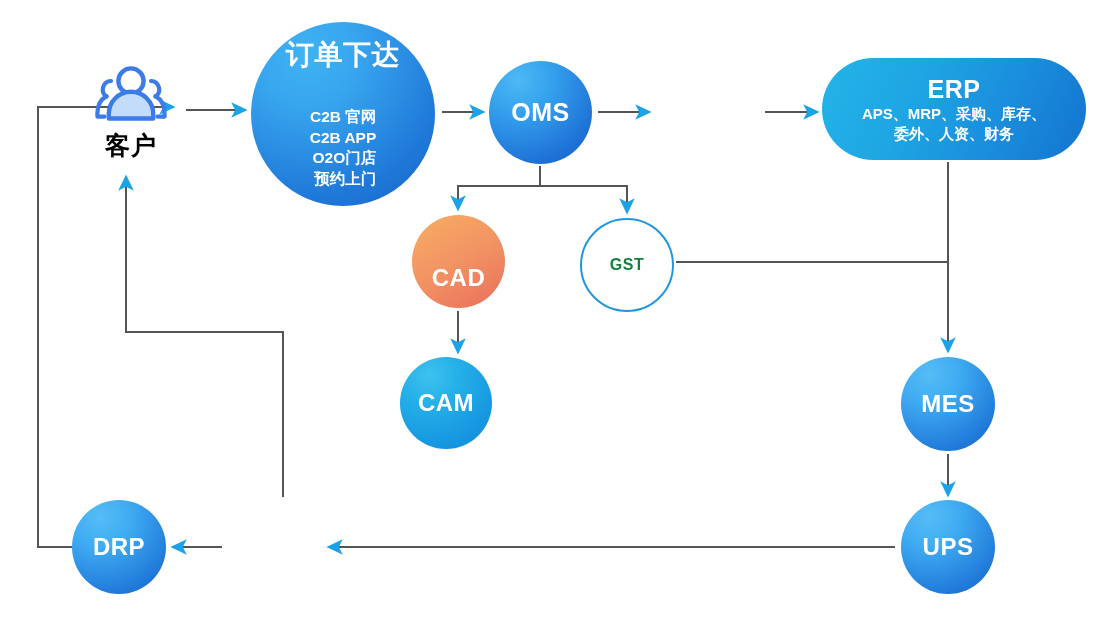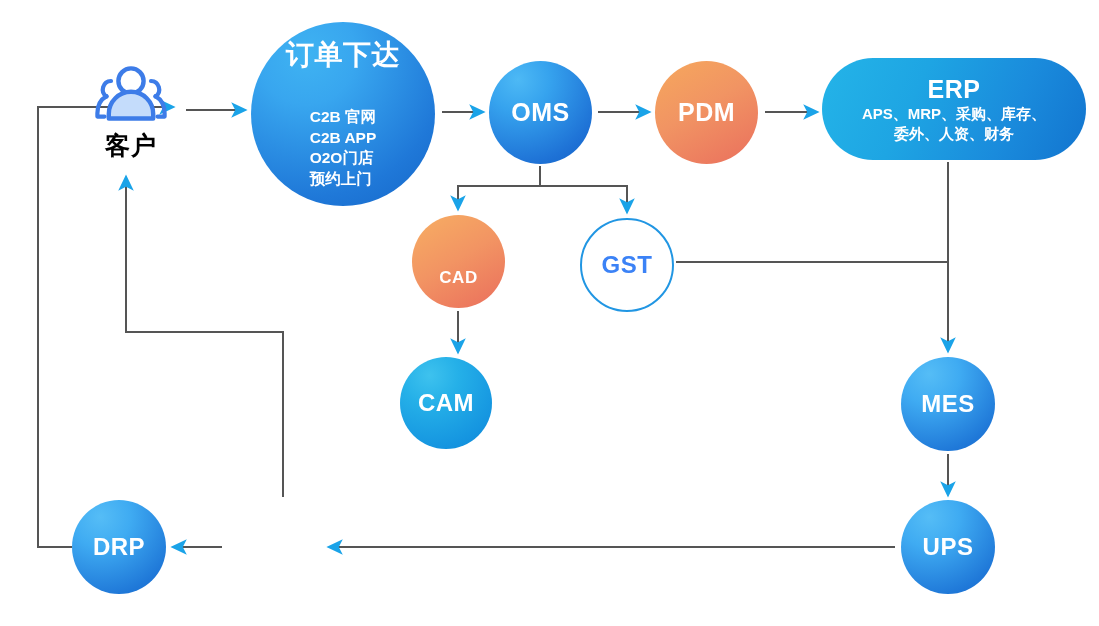--- a/index.html
+++ b/index.html
@@ -10,37 +10,37 @@
         text-align:center;color:#fff;line-height:1.15;box-sizing:border-box;}
   .circ{border-radius:50%;}
   .n-title{font-weight:bold;letter-spacing:.5px;}
   .n-sub{font-weight:bold;}
   
   #node-customer{left:84px;top:52px;width:94px;height:118px;background:transparent;color:#2a6fdb;}
   #customer-label{font-size:25px;font-weight:bold;color:#000000;margin-top:2px;letter-spacing:1px;}
   #node-order{left:251px;top:22px;width:184px;height:184px;
       background:radial-gradient(circle at 30% 18%, #3fb3f2 0%, #38a6ef 25%, #1f78d8 72%, #1566c8 100%);gap:31px;}
   #node-order .n-title{font-size:28px;margin-bottom:5px;}
-  #node-order .n-sub{font-size:15.5px;line-height:1.32;text-align:left;}
+  #node-order .n-sub{font-size:15.5px;line-height:1.32;text-align:right;}
   #node-oms{left:489px;top:61px;width:103px;height:103px;
       background:radial-gradient(circle at 28% 18%, #4db9f5 0%, #36a3ee 28%, #1e72d6 75%, #1160c6 100%);}
   #node-oms .n-title{font-size:25px;}
   #node-pdm{left:655px;top:61px;width:103px;height:103px;
       background:linear-gradient(150deg,#f6a85d 0%,#f19463 45%,#ea6f5d 100%);}
   #node-pdm .n-title{font-size:25px;}
   #node-erp{left:822px;top:58px;width:264px;height:102px;border-radius:51px;
       background:linear-gradient(115deg,#24b4e8 0%,#1ea5e3 35%,#1a8bdc 70%,#1274cf 100%);}
   #node-erp .n-title{font-size:25px;margin-bottom:1px;}
   #node-erp .n-sub{font-size:15px;line-height:1.3;}
   #node-cad{left:412px;top:215px;width:93px;height:93px;
       background:linear-gradient(150deg,#f7ae63 0%,#f29463 48%,#ea6e5c 100%);}
-  #node-cad .n-title{font-size:17px;margin-top:32px;}
+  #node-cad .n-title{font-size:24px;margin-top:32px;}
   #node-gst{left:580px;top:218px;width:94px;height:94px;background:#ffffff;
       border:2.5px solid #2196e3;box-sizing:border-box;}
-  #node-gst .n-title{font-size:24px;color:#3b82f6;}
+  #node-gst .n-title{font-size:16px;color:#15803d;}
   #node-cam{left:400px;top:357px;width:92px;height:92px;
       background:radial-gradient(circle at 32% 20%, #3ec2ee 0%, #25b0e8 30%, #1595e0 75%, #0d86d6 100%);}
   #node-cam .n-title{font-size:24px;}
   #node-mes{left:901px;top:357px;width:94px;height:94px;
       background:radial-gradient(circle at 30% 18%, #55bdf6 0%, #3fabf2 30%, #1f78d8 78%, #1668cc 100%);}
   #node-mes .n-title{font-size:24px;}
   #node-ups{left:901px;top:500px;width:94px;height:94px;
       background:radial-gradient(circle at 30% 18%, #55bdf6 0%, #3fabf2 30%, #1f78d8 78%, #1668cc 100%);align-items:center;}
   #node-ups .n-title{font-size:24px;}
   #node-wms{left:228px;top:500px;width:94px;height:94px;
@@ -103,23 +103,20 @@
       <span class="sub-line">C2B APP</span>
       <span class="sub-line">O2O门店</span>
       <span class="sub-line">预约上门</span>
     </div>
   </div>
 
   <div class="node circ" id="node-oms">
     <div class="n-title">OMS</div>
   </div>
 
-  <div class="node circ" id="node-pdm">
-    <div class="n-title">PDM</div>
-  </div>
 
   <div class="node" id="node-erp">
     <div class="n-title">ERP</div>
     <div class="n-sub">
       <span class="sub-line">APS、MRP、采购、库存、</span>
       <span class="sub-line">委外、人资、财务</span>
     </div>
   </div>
 
   <div class="node circ" id="node-cad">

